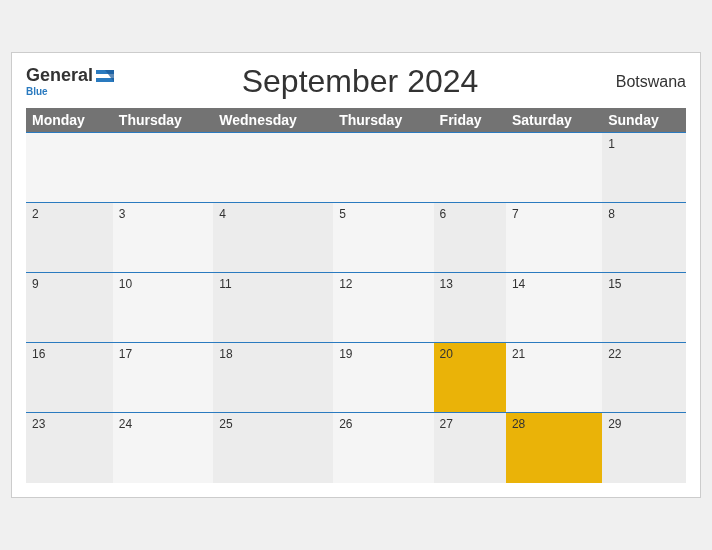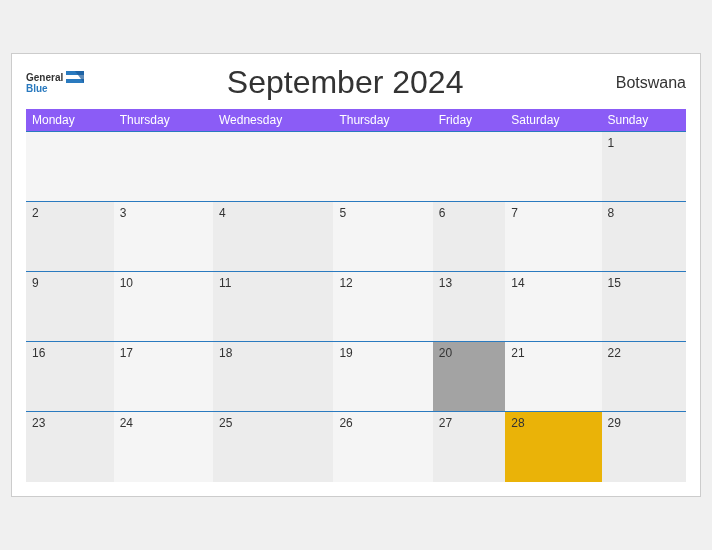--- a/index.html
+++ b/index.html
@@ -27,21 +27,21 @@
     }
     .logo {
       display: flex;
       flex-direction: column;
       font-size: 12px;
       font-weight: bold;
       color: #333;
       line-height: 1.1;
     }
     .logo .general {
-      font-size: 10px;
+      font-size: 18px;
       font-weight: bold;
       color: #333;
     }
     .logo .blue {
       color: #2a7abf;
       font-size: 10px;
       font-weight: bold;
     }
     .logo-flag {
       width: 18px;
@@ -65,24 +65,24 @@
       font-size: 16px;
       color: #333;
       text-align: right;
       min-width: 80px;
     }
     .calendar-grid {
       width: 100%;
       border-collapse: collapse;
     }
     .calendar-grid thead tr th {
-      background: #8b5cf6;
+      background: #737373;
       color: #fff;
-      font-size: 12px;
-      font-weight: normal;
+      font-size: 14px;
+      font-weight: bold;
       padding: 4px 6px;
       text-align: left;
       border: none;
     }
     .calendar-grid tbody tr {
       border-top: 1px solid #2a7abf;
     }
     .calendar-grid tbody tr td {
       background: #f5f5f5;
       vertical-align: top;
@@ -211,21 +211,21 @@
           </td>
           <td style="background: rgb(245, 245, 245);">
             <span class="day-num">17</span>
           </td>
           <td style="background: rgb(236, 236, 236);">
             <span class="day-num">18</span>
           </td>
           <td style="background: rgb(245, 245, 245);">
             <span class="day-num">19</span>
           </td>
-          <td style="background: #a3a3a3;">
+          <td style="background: #eab308;">
             <span class="day-num">20</span>
           </td>
           <td style="background: rgb(245, 245, 245);">
             <span class="day-num">21</span>
           </td>
           <td style="background: rgb(236, 236, 236);">
             <span class="day-num">22</span>
           </td>
         </tr>
         <tr class="week-row">

